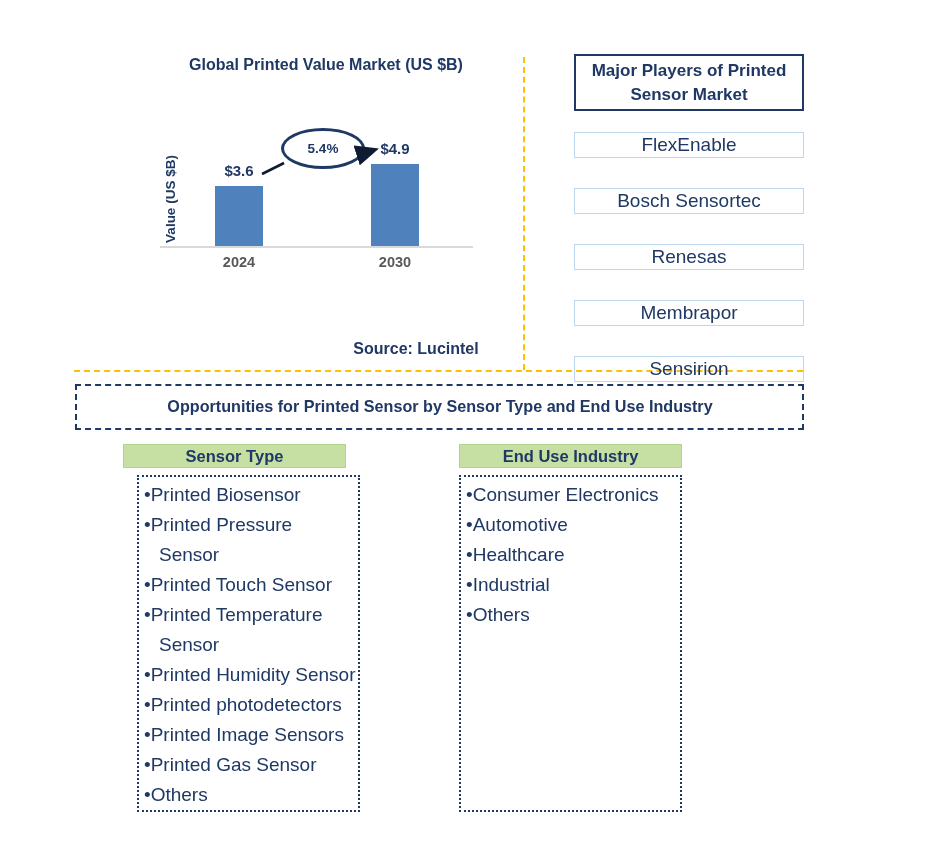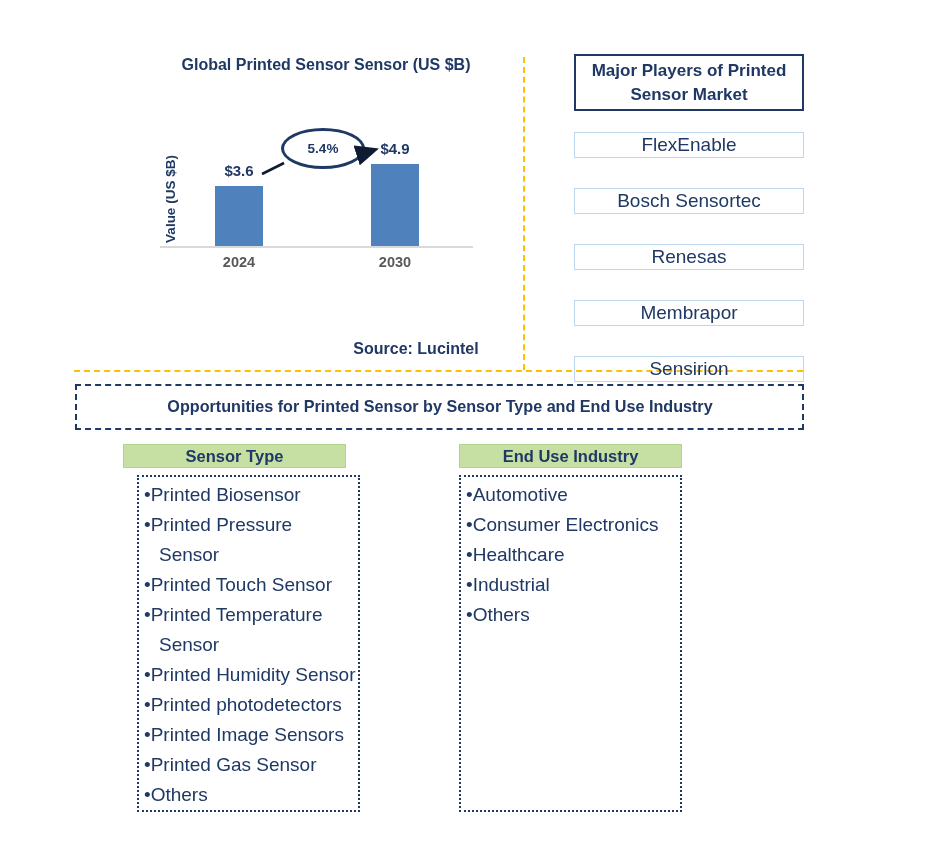--- a/index.html
+++ b/index.html
@@ -50,21 +50,21 @@
   .col-1{left:459px;}
   .hdr-0{left:123px;}
   .hdr-1{left:459px;}
 </style>
 </head>
 <body>
 
 <div class="canvas">
 
   <div>
-    <div class="chart-title">Global Printed Sensor Sensor (US $B)</div>
+    <div class="chart-title">Global Printed Value Market (US $B)</div>
     <div class="y-label">Value (US $B)</div>
     <div>
         <div class="bar" style="left: 215px; top: 186px; height: 60px; background: rgb(79, 129, 189);"></div>
         <div class="bar-value" style="left: 209px; top: 162px;">$3.6</div>
         <div class="x-tick" style="left: 209px;">2024</div>
         <div class="bar" style="left: 371px; top: 164px; height: 82px; background: rgb(79, 129, 189);"></div>
         <div class="bar-value" style="left: 365px; top: 140px;">$4.9</div>
         <div class="x-tick" style="left: 365px;">2030</div>
       </div>
     <div class="axis-line"></div>
@@ -121,20 +121,20 @@
 Sensor</li>
       <li>Printed Humidity Sensor</li>
       <li>Printed photodetectors</li>
       <li>Printed Image Sensors</li>
       <li>Printed Gas Sensor</li>
       <li>Others</li>
     </ul>
 
   <div class="col-header hdr-1">End Use Industry</div>
   <ul class="col-list col-1">
+      <li>Consumer Electronics</li>
       <li>Automotive</li>
-      <li>Consumer Electronics</li>
       <li>Healthcare</li>
       <li>Industrial</li>
       <li>Others</li>
     </ul>
 
 </div>
 
 </body></html>

